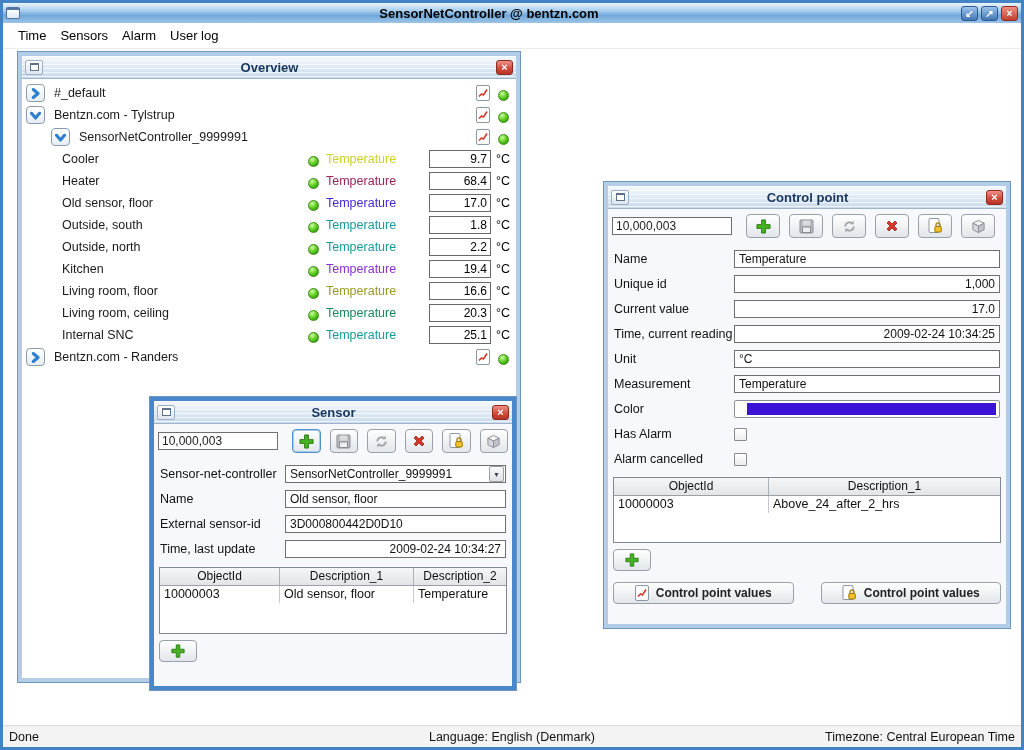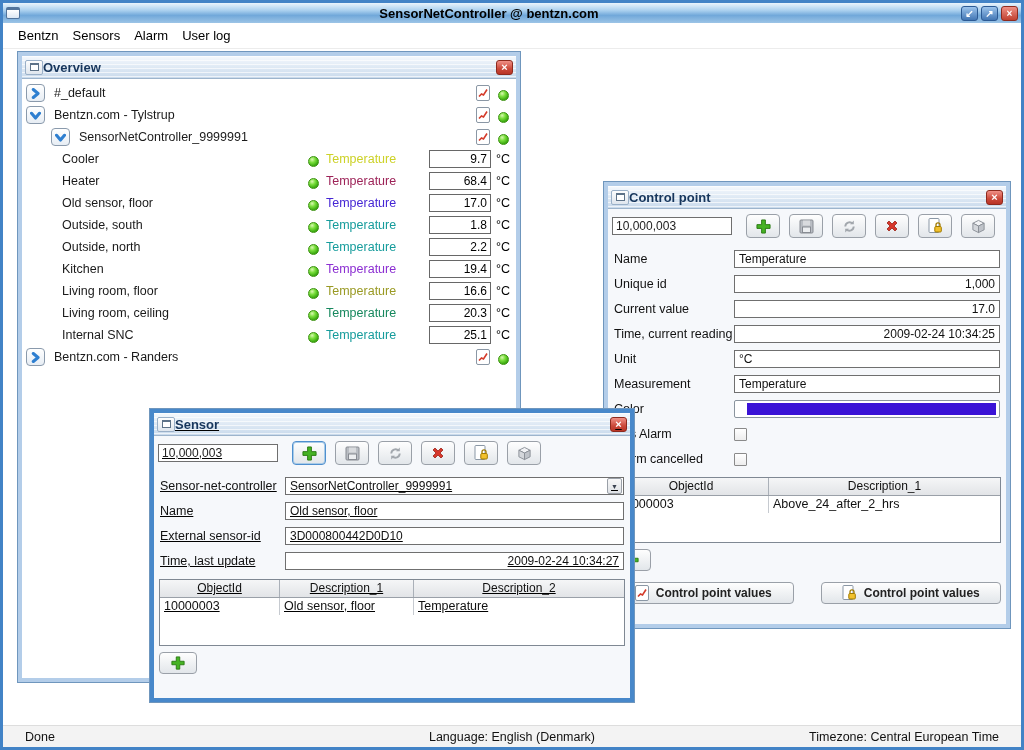--- a/index.html
+++ b/index.html
@@ -17,34 +17,34 @@
   .mbtn.red  { background:linear-gradient(#ef9186,#c04030); border:1px solid #8e2a1e; }
 
   
   .menubar { height:26px; flex:0 0 26px; background:#fff; display:flex; align-items:center; padding-left:12px; border-bottom:1px solid #ececec; }
   .menu-item { font-size:13px; color:#000; padding:2px 11px 2px 3px; }
 
   
   .desktop { flex:1; position:relative; background:#fff; }
 
   
-  .statusbar { height:22px; flex:0 0 22px; background:#f3f3f3; border-top:1px solid #ddd; display:flex; align-items:center; font-size:12.5px; color:#111; padding:0 22px; }
+  .statusbar { height:22px; flex:0 0 22px; background:#f3f3f3; border-top:1px solid #ddd; display:flex; align-items:center; font-size:12.5px; color:#111; padding:0 6px; }
   .statusbar span { flex:1; }
   .st-c { text-align:center; }
   .st-r { text-align:right; }
 
   
   .iwin { position:absolute; border:4px solid #b3cde9; box-shadow:0 0 0 1px #6f96bd; background:#f6f8fb; overflow:hidden; }
   .iwin.active { border-color:#4888ca; }
   .ititle { height:23px; display:flex; align-items:center; padding:0 3px; border-bottom:1px solid #9db4cc;
     background:repeating-linear-gradient(180deg, rgba(255,255,255,.65) 0 1px, rgba(0,0,0,0) 1px 4px),
                linear-gradient(180deg,#f5f9fd,#c9daec); }
   .icbtn { width:18px; height:15px; border:1px solid #9ab0c8; border-radius:2px; background:linear-gradient(#fdfdfd,#dfe6ee); display:flex; align-items:center; justify-content:center; }
   .icsq { width:9px; height:8px; background:#fff; border:1px solid #5d7288; border-top:2px solid #5d7288; }
-  .ititle-text { flex:1; font-weight:bold; font-size:13px; color:#17365c; }
+  .ititle-text { flex:1; text-align:center; font-weight:bold; font-size:13px; color:#17365c; }
   .iclose { width:17px; height:15px; border-radius:3px; background:linear-gradient(#f09086,#cb493a 60%,#b83426); border:1px solid #8e2a1e;
     color:#fff; font-size:11px; font-weight:bold; display:flex; align-items:center; justify-content:center; }
 
   
   .ovbody { background:#fff; height:100%; padding-top:3px; }
   .ovrow { position:relative; height:22px; }
   .ovrow .exp { position:absolute; top:2px; width:19px; height:18px; border:1px solid #8a9aac; border-radius:4px;
     background:linear-gradient(#ffffff,#e7edf4); display:flex; align-items:center; justify-content:center; }
   .lvl0 .exp { left:4px; } .lvl0 .rowlabel { left:32px; }
   .lvl1 .exp { left:29px; } .lvl1 .rowlabel { left:57px; }
@@ -110,21 +110,21 @@
 
   <div class="mtitle">
     <span class="app-ico"></span>
     <span class="mtitle-text">SensorNetController @ bentzn.com</span>
     <span class="mbtn blue">↙</span>
     <span class="mbtn blue">↗</span>
     <span class="mbtn red">×</span>
   </div>
 
   <div class="menubar">
-    <span class="menu-item">Bentzn</span>
+    <span class="menu-item">Time</span>
     <span class="menu-item">Sensors</span>
     <span class="menu-item">Alarm</span>
     <span class="menu-item">User log</span>
   </div>
 
   <div class="desktop">
 
     <div class="iwin" style="left:15px; top:3px; width:502px; height:630px; z-index:1;">
       <div class="ititle">
         <span class="icbtn">
@@ -389,21 +389,21 @@
           <svg width="15" height="16" viewBox="0 0 15 16">
               <rect x="1" y="0.5" width="10" height="14" rx="1" fill="#fff" stroke="#8a97a5"></rect>
               <path d="M8 8.5v-1.7a2 2 0 0 1 4 0v1.7" stroke="#a07a00" stroke-width="1.3" fill="none"></path>
               <rect x="6.8" y="8.5" width="6.5" height="5.5" rx="1" fill="#f2c12c" stroke="#a07a00"></rect>
             </svg>
           <span>Control point values</span>
         </button>
       </div>
     </div>
 
-    <div class="iwin active sw" style="left:147px; top:360px; width:484px; height:293px; z-index:3;text-decoration:underline;">
+    <div class="iwin active sw" style="left:147px; top:348px; width:366px; height:293px; z-index:3;">
       <div class="ititle">
         <span class="icbtn">
             <span class="icsq"></span>
           </span>
         <span class="ititle-text">Sensor</span>
         <span class="iclose">×</span>
       </div>
 
       <div class="toolbar">
         <input class="tb-field" readonly="" value="10,000,003" style="">

